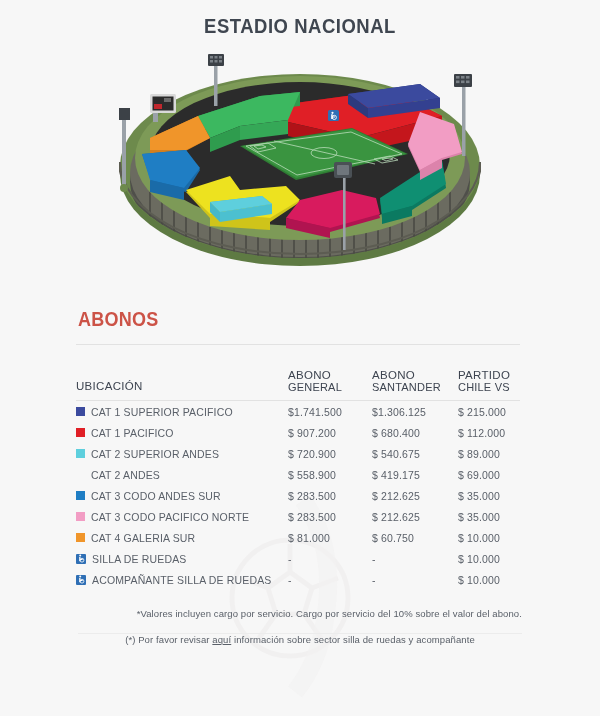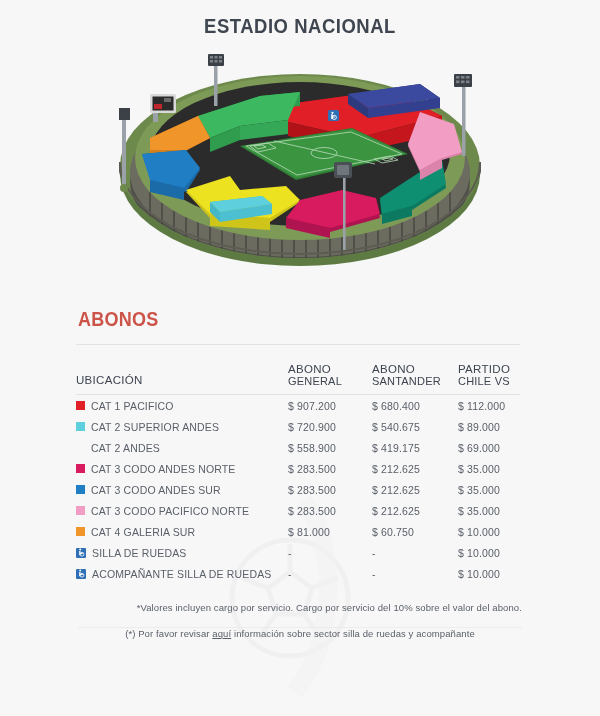--- a/index.html
+++ b/index.html
@@ -69,21 +69,21 @@
 
   table.price-table {
     width: 444px;
     border-collapse: collapse;
     margin-left: -2px;
   }
 
   table.price-table thead th {
     font-weight: normal;
     text-align: left;
-    padding: 18px 0 7px 0;
+    padding: 24px 0 7px 0;
     border-top: 1px solid #e2e2e2;
     border-bottom: 1px solid #e2e2e2;
     vertical-align: bottom;
   }
   .th-main {
     display: block;
     font-size: 11.5px;
     letter-spacing: 0.3px;
     color: #3d4450;
     line-height: 13px;
@@ -372,20 +372,31 @@
         <th class="col-par">
           <span class="th-main">PARTIDO</span>
           <span class="th-sub">CHILE VS</span>
         </th>
       </tr>
     </thead>
     <tbody id="table-body">
         <tr>
           <td>
             <div class="cell-loc">
+              <span class="swatch" style="background: rgb(59, 74, 158);"></span>
+              <span class="loc-label">CAT 1 SUPERIOR PACIFICO</span>
+            </div>
+          </td>
+          <td>$1.741.500</td>
+          <td>$1.306.125</td>
+          <td>$ 215.000</td>
+        </tr>
+        <tr>
+          <td>
+            <div class="cell-loc">
               <span class="swatch" style="background: rgb(224, 31, 38);"></span>
               <span class="loc-label">CAT 1 PACIFICO</span>
             </div>
           </td>
           <td>$ 907.200</td>
           <td>$ 680.400</td>
           <td>$ 112.000</td>
         </tr>
         <tr>
           <td>
@@ -401,31 +412,20 @@
         <tr>
           <td>
             <div class="cell-loc">
               <span class="swatch"></span>
               <span class="loc-label">CAT 2 ANDES</span>
             </div>
           </td>
           <td>$ 558.900</td>
           <td>$ 419.175</td>
           <td>$ 69.000</td>
-        </tr>
-        <tr>
-          <td>
-            <div class="cell-loc">
-              <span class="swatch" style="background: rgb(216, 27, 94);"></span>
-              <span class="loc-label">CAT 3 CODO ANDES NORTE</span>
-            </div>
-          </td>
-          <td>$ 283.500</td>
-          <td>$ 212.625</td>
-          <td>$ 35.000</td>
         </tr>
         <tr>
           <td>
             <div class="cell-loc">
               <span class="swatch" style="background: rgb(31, 126, 196);"></span>
               <span class="loc-label">CAT 3 CODO ANDES SUR</span>
             </div>
           </td>
           <td>$ 283.500</td>
           <td>$ 212.625</td>

